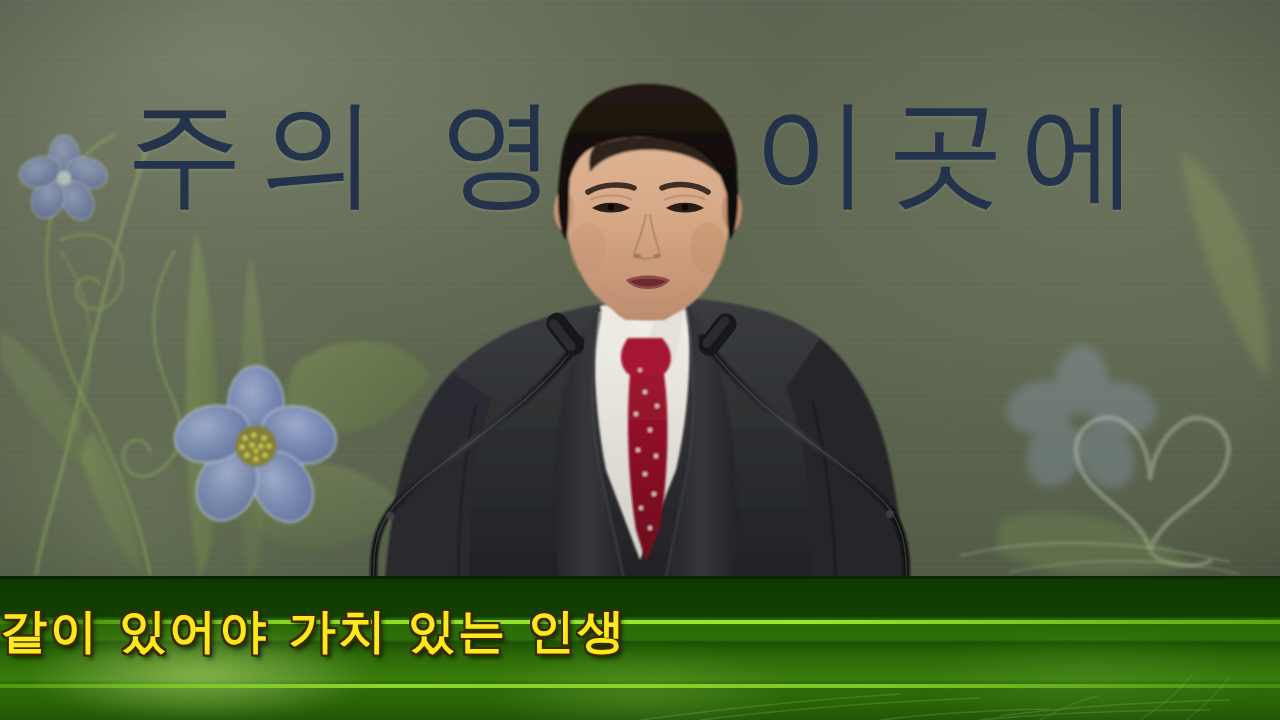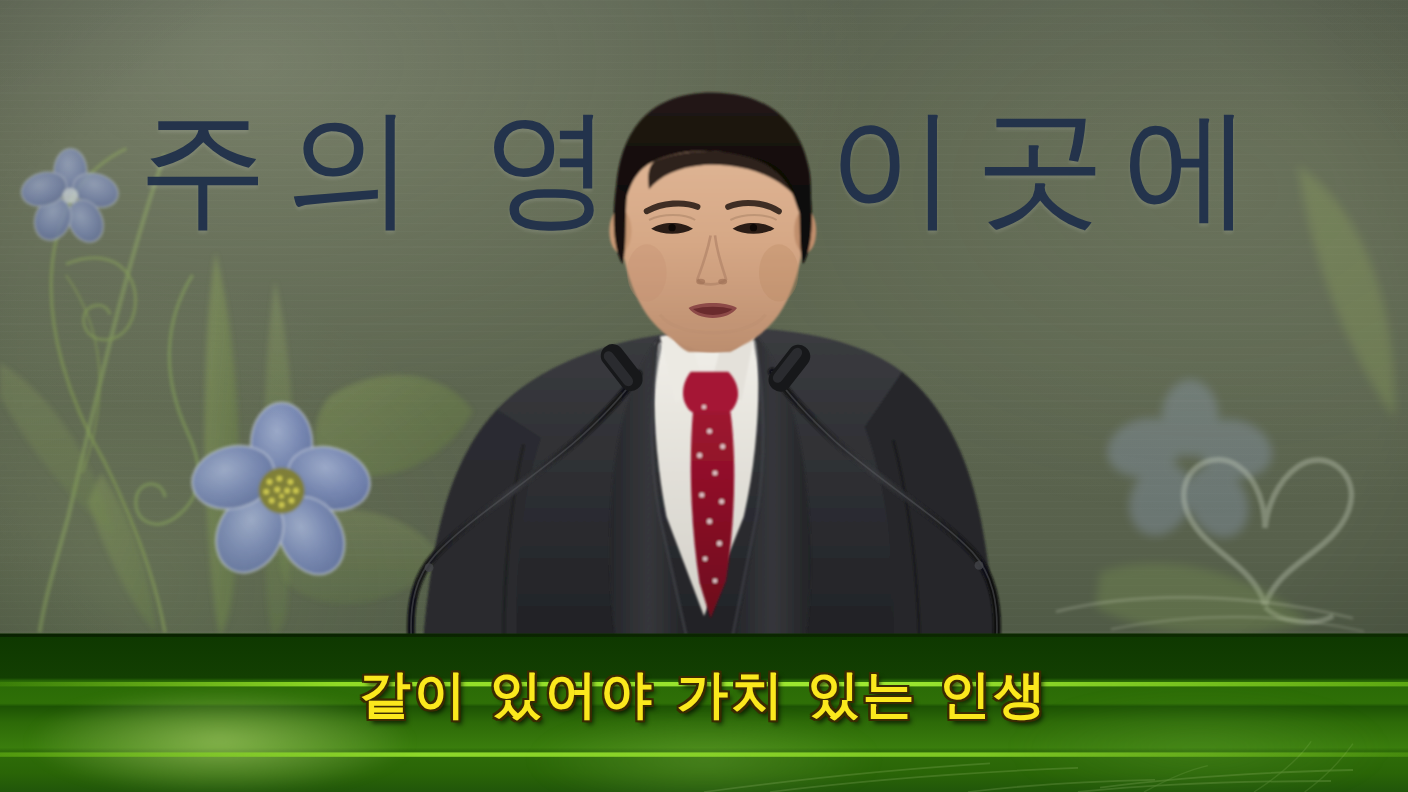--- a/index.html
+++ b/index.html
@@ -161,21 +161,21 @@
   }
   
   .lt-wisp { position: absolute; left:0; top:0; opacity:.30; }
 
   
   .subtitle {
     position: absolute;
     left: 0;
     top: 600px;
     width: 1280px;
-    text-align: center;
+    text-align: left;
     font-family: "DejaVu Sans", sans-serif;
     font-size: 47px;
     font-weight: bold;
     letter-spacing: 3px;
     color: #fbe81d;
     white-space: nowrap;
     text-shadow:
       -2px -2px 0 #3a2a02,
        2px -2px 0 #3a2a02,
       -2px  2px 0 #3a2a02,

